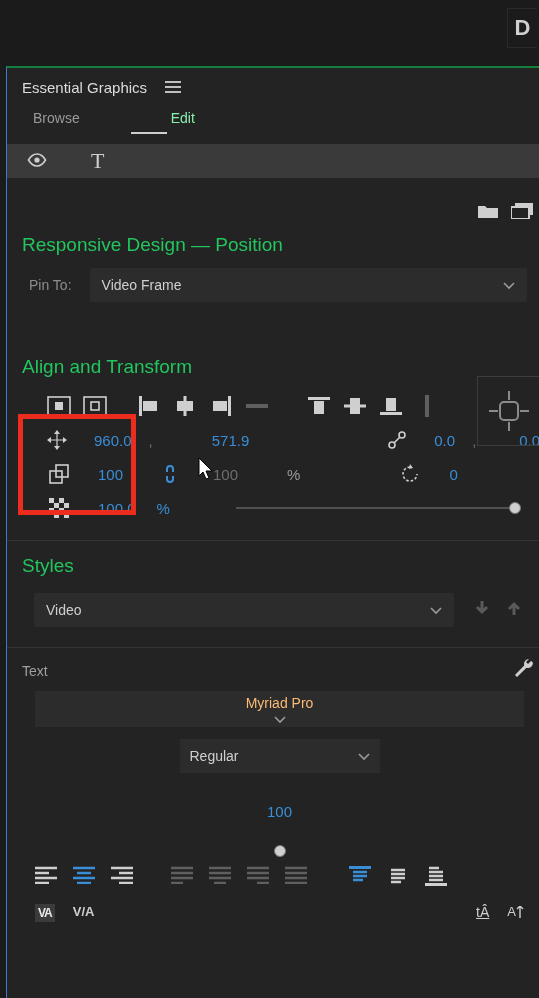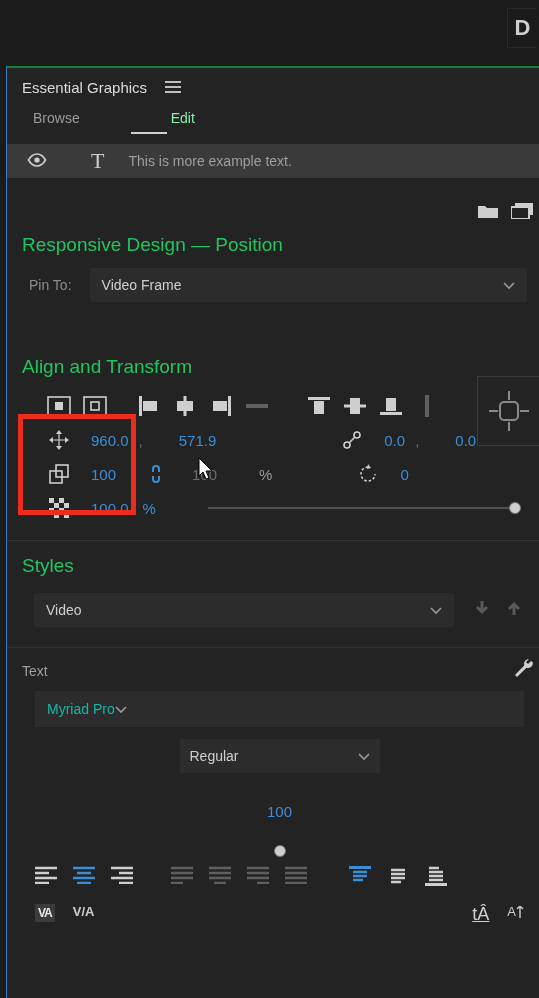--- a/index.html
+++ b/index.html
@@ -91,33 +91,33 @@
     position: absolute;
     left: 11px;
     top: 346px;
     width: 118px;
     height: 101px;
     border: 5px solid #ec2d1e;
     pointer-events: none;
   }
   .align-row { display: flex; padding: 10px 18px 0 40px; gap: 12px; align-items: center; }
   .aicon { width: 24px; height: 24px; display: inline-flex; align-items: center; justify-content: center; cursor: pointer;}
-  .value-row { display: flex; align-items: center; padding: 10px 18px 0 40px; gap: 20px; }
+  .value-row { display: flex; align-items: center; padding: 10px 18px 0 40px; gap: 27px; }
   .v-icon { width: 24px; height: 24px; display: inline-flex; align-items: center; justify-content: center; color: #cfcfcf;}
   .blue-val { color: #3a8ed8; font-size: 15px; cursor: ew-resize; }
   .gray-val { color: #6e6e6e; font-size: 15px; }
   .pct { color: #9a9a9a; font-size: 15px; }
   .slider-track { flex:1; height: 2px; background: #505050; position: relative; margin-right: 4px;}
   .slider-thumb { position: absolute; right: -4px; top: -5px; width: 12px; height: 12px; border-radius: 50%; background: #cfcfcf; border: 1px solid #777;}
   .slider-thumb.left0 { left: -4px; right:auto; }
   .divider { height: 1px; background: #0e0e0e; border-bottom: 1px solid #333; margin-top: 20px; }
   .styles-row { display:flex; align-items:center; padding: 10px 15px 0 15px; gap: 12px; }
   .arrow-btn { color:#5a5a5a; font-size:18px; width:20px; text-align:center; cursor:pointer;}
   .text-block { padding: 0 15px 0 28px; }
-  .full-dd { background:#2c2c2c; height:36px; display:flex; align-items:center; padding:0 12px; justify-content:flex-start; color:#14b8a6; cursor:pointer;}
+  .full-dd { background:#2c2c2c; height:36px; display:flex; align-items:center; padding:0 12px; justify-content:flex-end; color:#fdba74; cursor:pointer;flex-direction:column;}
   .text-row2 { display:flex; gap:30px; align-items:center; margin-top:12px;flex-direction:column;}
   .wt-dd { width: 200px; background:#2c2c2c; height:34px; display:flex; align-items:center; padding:0 10px; justify-content:space-between; color:#cfcfcf; cursor:pointer;}
   .halign-row { display:flex; gap:12px; align-items:center; margin-top:16px; }
   .ha { width:26px; height:22px; display:inline-flex; cursor:pointer;}
   .bottom-row { display:flex; gap:18px; align-items:flex-start; margin-top:16px; color:#cfcfcf;}
   .cursor-arrow {
     position:absolute;
     left:198px; top:457px;
     width:18px; height:24px;
     pointer-events:none;
@@ -152,21 +152,20 @@
   <div class="tab-underline"></div>
 
   <div class="layer-row">
     <span class="eye">
       <svg width="20" height="14" viewBox="0 0 20 14">
           <path d="M10 1C5 1 1.5 7 1.5 7S5 13 10 13s8.5-6 8.5-6S15 1 10 1z" fill="none" stroke="#cfcfcf" stroke-width="1.6"></path>
           <circle cx="10" cy="7" r="2.6" fill="#cfcfcf"></circle>
         </svg>
     </span>
     <span class="type-icon">T</span>
-    <span class="label">This is more example text.</span>
   </div>
 
   <div class="icon-row">
     <span class="mini-icon">
       <svg width="22" height="16" viewBox="0 0 22 16">
           <path d="M1 3h7l2 2h11v10H1z" fill="#cfcfcf"></path>
         </svg>
     </span>
     <span class="mini-icon">
       <svg width="22" height="16" viewBox="0 0 22 16">
@@ -263,21 +262,21 @@
 
   <div class="value-row">
     <span class="v-icon">
       <svg width="20" height="20" viewBox="0 0 20 20">
           <path d="M10 0l3 4H7zM10 20l3-4H7zM0 10l4-3v6zM20 10l-4-3v6z" fill="#cfcfcf"></path>
           <path d="M10 3v14M3 10h14" stroke="#cfcfcf" stroke-width="1.2"></path>
         </svg>
     </span>
     <span class="blue-val">960.0</span>
     <span class="gray-val" style="margin-left:-10px">,</span>
-    <span class="blue-val" style="margin-left:16px">571.9</span>
+    <span class="blue-val" style="margin-left:32px">571.9</span>
     <span style="flex:0 0 84px"></span>
     <span class="v-icon">
       <svg width="20" height="20" viewBox="0 0 20 20">
           <circle cx="5" cy="15" r="3" fill="none" stroke="#cfcfcf" stroke-width="1.6"></circle>
           <circle cx="15" cy="5" r="3" fill="none" stroke="#cfcfcf" stroke-width="1.6"></circle>
           <path d="M7 13L13 7" stroke="#cfcfcf" stroke-width="1.6"></path>
         </svg>
     </span>
     <span class="blue-val">0.0</span>
     <span class="gray-val" style="margin-left:-10px">,</span>
@@ -444,21 +443,21 @@
             <path d="M4 2h10M4 6h14M4 10h14M4 14h14" stroke="#cfcfcf" stroke-width="2.4"></path>
             <rect x="0" y="17" width="22" height="3" fill="#cfcfcf"></rect>
           </svg>
         </span>
     </div>
 
     <div class="bottom-row">
       <span style="background:#3b3b3b;color:#eaeaea;padding:2px 3px;font-size:12px;font-weight:600;letter-spacing:-1px">VA</span>
       <span style="color:#cfcfcf;font-size:13px;font-weight:600">V/A</span>
       <span style="flex:1"></span>
-      <span style="color:#cfcfcf;font-size:18px;text-decoration:underline">tÂ</span>
+      <span style="color:#cfcfcf;font-size:14px;text-decoration:underline">tÂ</span>
       <span style="color:#cfcfcf;font-size:13px">A<svg style="vertical-align:-2px" width="8" height="12" viewBox="0 0 8 12">
             <path d="M4 0v12M1 3l3-3 3 3" stroke="#cfcfcf" stroke-width="1.4" fill="none"></path>
           </svg></span>
     </div>
   </div>
 
   <div class="highlight-box"></div>
 
 </div>
 

